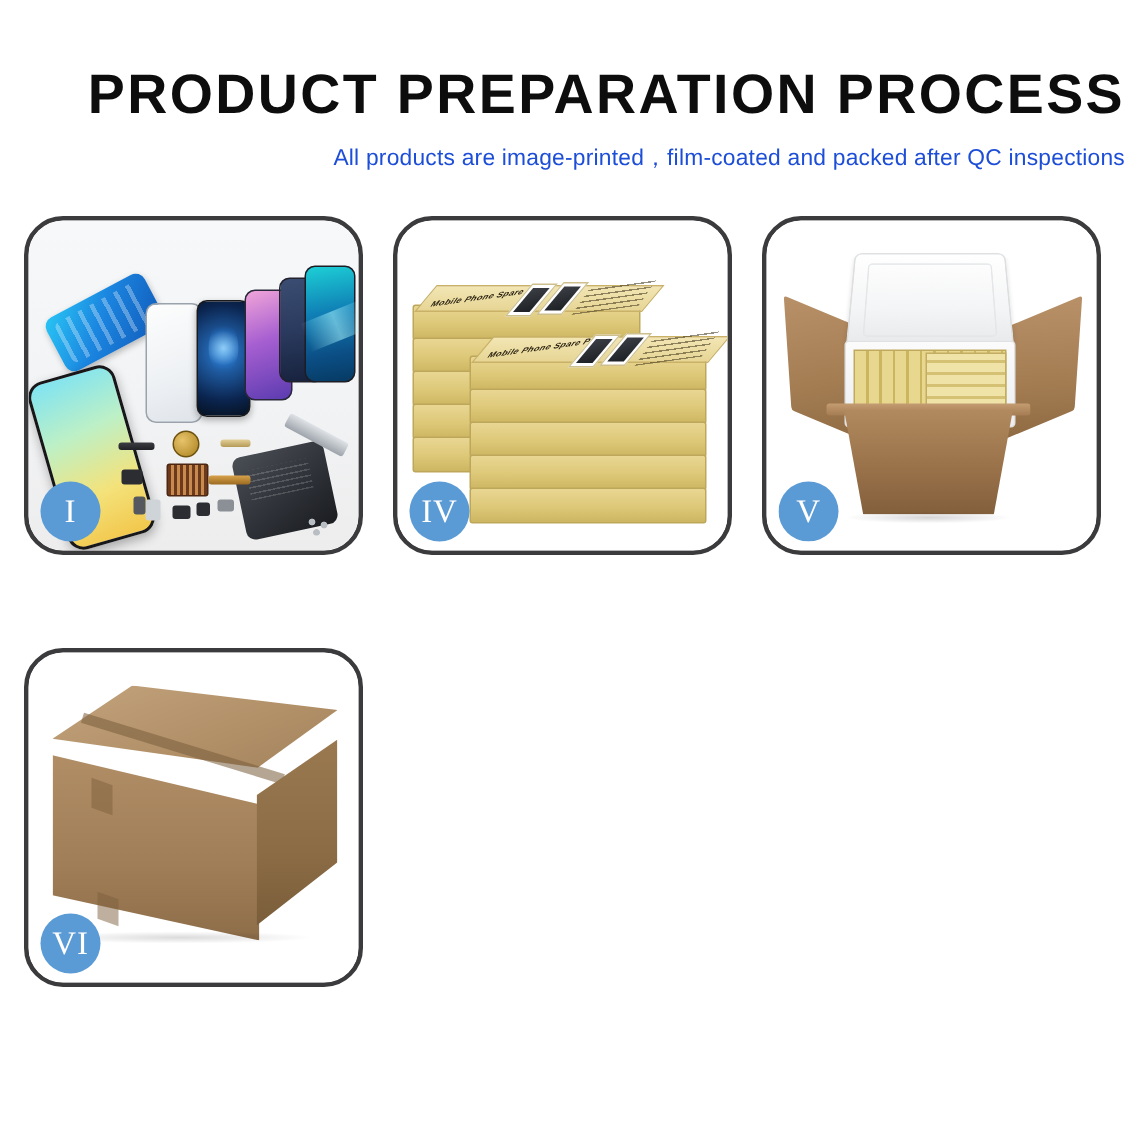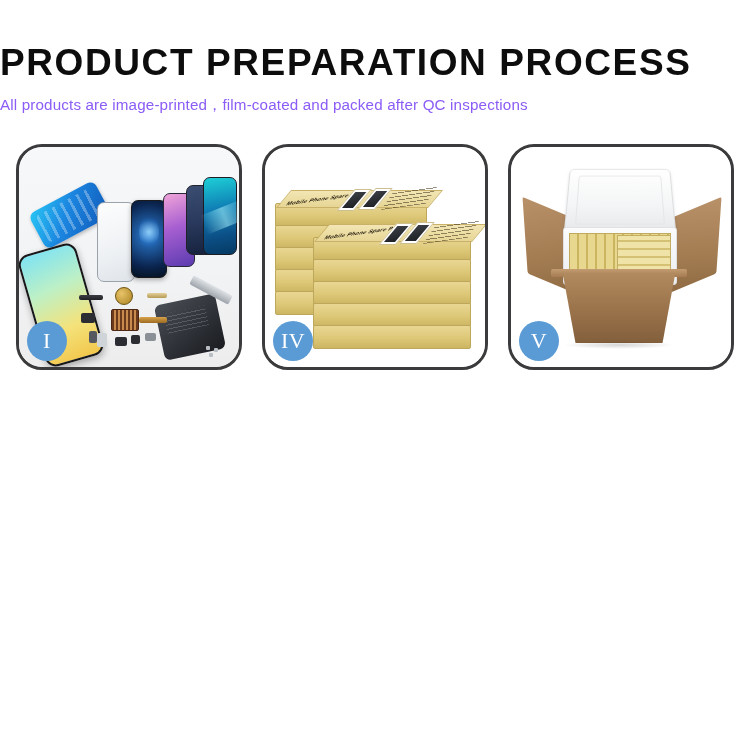--- a/index.html
+++ b/index.html
@@ -15,39 +15,39 @@
     color: #111111;
     position: relative;
   }
 
   
   .header {
     position: absolute;
     left: 0;
     top: 0;
     width: 750px;
-    text-align: left;
+    text-align: right;
   }
   .title {
     margin: 0;
     padding-top: 44px;
     font-size: 37px;
     font-weight: 700;
     letter-spacing: 1.6px;
     line-height: 1.05;
     color: #0d0d0d;
     font-family: "Liberation Sans", sans-serif;
   }
   .subtitle {
     margin: 0;
     padding-top: 12px;
     font-size: 15.2px;
     font-weight: 400;
     letter-spacing: 0.15px;
-    color: #8b5cf6;
+    color: #1d4ed8;
   }
 
   
   .grid {
     position: absolute;
     left: 16px;
     top: 144px;
     width: 718px;
     height: 540px;
     display: grid;
@@ -610,14 +610,28 @@
       <div class="c5-foambox"></div>
       <div class="c5-yellow"></div>
       <div class="c5-yellow2"></div>
       <div class="c5-rim"></div>
       <div class="c5-front"></div>
       <div class="c5-shadow"></div>
     </div>
     <div class="badge">V</div>
   </div>
 
+  <div class="panel">
+    <div class="panel-scene p6">
+      <div class="c6">
+        <div class="c6-top"></div>
+        <div class="c6-seam"></div>
+        <div class="c6-left"></div>
+        <div class="c6-right"></div>
+        <div class="c6-tape1"></div>
+        <div class="c6-tape2"></div>
+      </div>
+      <div class="c6-shadow"></div>
+    </div>
+    <div class="badge">VI</div>
+  </div>
 
 </div>
 
 </body></html>

